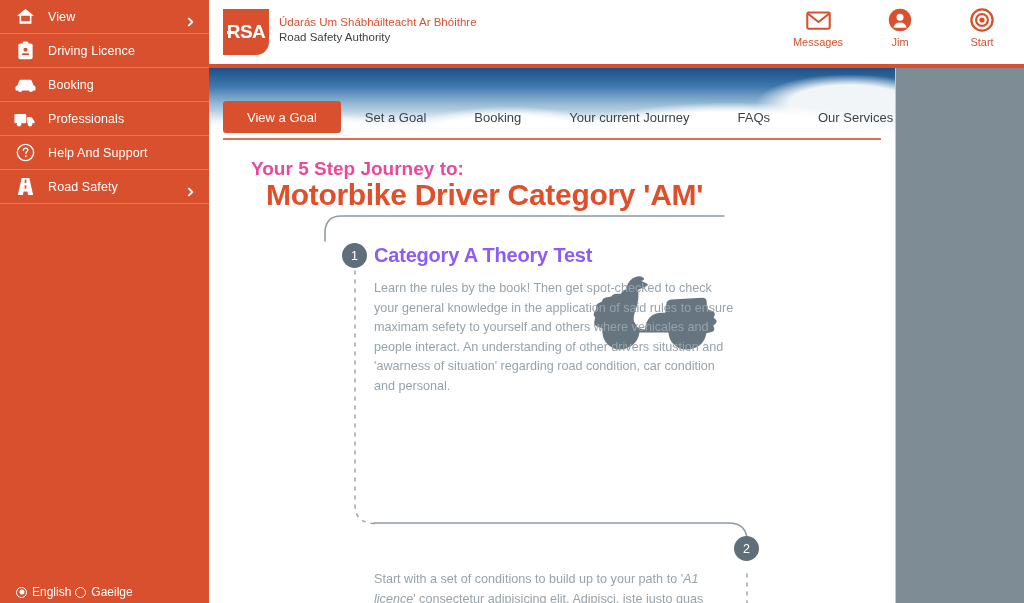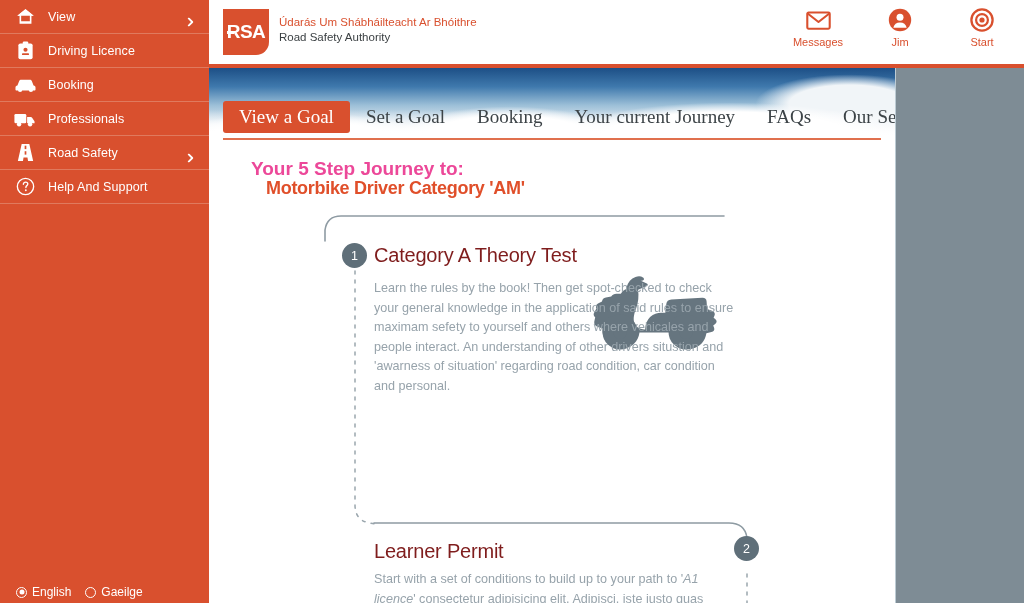--- a/index.html
+++ b/index.html
@@ -47,21 +47,21 @@
   .chev {
     position: absolute; right: 14px; top: 50%;
     transform: translateY(-50%);
     width: 9px; height: 9px;
   }
   .lang-bar {
     position: absolute; left: 0; bottom: 0;
     width: 209px; height: 22px;
     display: flex; align-items: center;
     padding-left: 16px;
-    gap: 14px;
+    gap: 4px;
   }
   .lang-opt { display: flex; align-items: center; gap: 5px; cursor: pointer; }
   .radio {
     width: 11px; height: 11px; border-radius: 50%;
     border: 1.6px solid #ffffff;
     position: relative; flex: 0 0 11px;
   }
   .radio.on::after {
     content: ""; position: absolute;
     left: 50%; top: 50%; transform: translate(-50%,-50%);
@@ -142,67 +142,66 @@
   }
 
   .tabs {
     position: absolute; left: 0; top: 26px;
     width: 686px; height: 46px;
     display: flex; align-items: center;
     padding-left: 14px;
     z-index: 3;
   }
   .tab {
-    font-size: 19px;
+    font-size: 13px;
     color: #3c4347;
-    padding: 0 16px;
+    padding: 0 24px;
     height: 30px;
     display: flex; align-items: center;
     cursor: pointer;
     white-space: nowrap;
-    font-family: Liberation Serif, serif;
   }
   .tab.active {
     background: #d9502e;
     color: #ffffff;
     border-radius: 3px;
     font-weight: normal;
     height: 32px;
   }
   .tab-underline {
     position: absolute; left: 14px; top: 70px;
     width: 658px; height: 1.5px;
     background: #e0704e;
     z-index: 4;
   }
   .eyebrow {
     position: absolute; left: 42px; top: 90px;
     font-size: 19px; font-weight: bold; color: #ec4899;
   }
   .goal-title {
     position: absolute; left: 57px; top: 110px;
-    font-size: 18px; font-weight: bold; color: #e04f2a;
+    font-size: 30px; font-weight: bold; color: #e04f2a;
     letter-spacing: -.3px;
   }
 
   .step-line-svg { position: absolute; left: 0; top: 0; pointer-events: none; }
 
   .step-circle {
     position: absolute;
     width: 25px; height: 25px; border-radius: 50%;
     background: #5f6f79;
     color: #ffffff;
     font-size: 12.5px;
     display: flex; align-items: center; justify-content: center;
     z-index: 5;
   }
 
   .step-head {
     position: absolute;
-    font-size: 20px; font-weight: normal; color: #7f1d1d;
+    font-size: 20px; font-weight: bold; color: #8b5cf6;
     letter-spacing: -.2px;
   }
   .step-body {
     position: absolute;
     font-size: 12.6px; line-height: 19.5px;
     color: #97a3ab;
   }
   .step-body p { margin: 0 0 18px 0; }
   .step-body .em { font-style: italic; }
 
@@ -275,43 +274,43 @@
             <path d="M15.5 6.5h4.3c.6 0 1.1.3 1.4.8l2.8 4.1c.2.3.3.6.3 1v1.6h-8.8z"></path>
             <circle cx="6" cy="15.2" r="2.6"></circle>
             <circle cx="19" cy="15.2" r="2.6"></circle>
           </svg>
       </span>
       <span class="nav-label">Professionals</span>
     </div>
 
     <div class="nav-item">
       <span class="nav-ico">
+        <svg width="19" height="19" viewBox="0 0 24 24" fill="none">
+            <circle cx="12" cy="12" r="10.3" stroke="#fff" stroke-width="1.7"></circle>
+            <path d="M9.3 9.1c0-1.6 1.3-2.7 2.8-2.7 1.6 0 2.8 1 2.8 2.5 0 1.9-2.4 2.1-2.4 3.9v.6" stroke="#fff" stroke-width="1.7" stroke-linecap="round"></path>
+            <circle cx="12.4" cy="16.7" r="1.15" fill="#fff"></circle>
+          </svg>
+      </span>
+      <span class="nav-label">Help And Support</span>
+    </div>
+
+    <div class="nav-item">
+      <span class="nav-ico">
         <svg width="17" height="19" viewBox="0 0 20 22" fill="#fff">
             <path d="M5.5 1h9L19 21h-6l-.7-4h-4.6L7 21H1L5.5 1z"></path>
             <rect x="9" y="3" width="2" height="4" fill="#d9502e"></rect>
             <rect x="9" y="9.5" width="2" height="4" fill="#d9502e"></rect>
           </svg>
       </span>
       <span class="nav-label">Road Safety</span>
       <span class="chev">
         <svg width="9" height="9" viewBox="0 0 10 10" fill="none" stroke="#fff" stroke-width="2" stroke-linecap="round" stroke-linejoin="round">
             <polyline points="3,1 7,5 3,9"></polyline>
           </svg>
       </span>
-    </div>
-
-    <div class="nav-item">
-      <span class="nav-ico">
-        <svg width="19" height="19" viewBox="0 0 24 24" fill="none">
-            <circle cx="12" cy="12" r="10.3" stroke="#fff" stroke-width="1.7"></circle>
-            <path d="M9.3 9.1c0-1.6 1.3-2.7 2.8-2.7 1.6 0 2.8 1 2.8 2.5 0 1.9-2.4 2.1-2.4 3.9v.6" stroke="#fff" stroke-width="1.7" stroke-linecap="round"></path>
-            <circle cx="12.4" cy="16.7" r="1.15" fill="#fff"></circle>
-          </svg>
-      </span>
-      <span class="nav-label">Help And Support</span>
     </div>
 
     <div class="lang-bar">
       <div class="lang-opt">
         <span class="radio on"></span>
         <span class="lang-txt">English</span>
       </div>
       <div class="lang-opt">
         <span class="radio"></span>
         <span class="lang-txt">Gaeilge</span>
@@ -401,21 +400,20 @@
         <circle cx="29" cy="62" r="7" fill="#66757f"></circle>
         <circle cx="95" cy="62" r="7" fill="#66757f"></circle>
       </svg>
     </div>
 
     <div class="step-body" style="left:165px; top:211px; width:360px;">
       <p>Learn the rules by the book! Then get spot-checked to check your general knowledge in the application of said rules to ensure maximam sefety to yourself and others where vehicales and people interact. An understanding of other drivers situstion and 'awarness of situation' regarding road condition, car condition and personal.</p>
     </div>
 
     <div class="step-circle" style="left:525px; top:468px;">2</div>
-    <div class="step-head" style="left:165px; top:472px;">Learner Permit</div>
 
     <div class="step-body" style="left:165px; top:502px; width:365px;">
       <p><span>Start with a set of conditions to build up to your path to '</span><span class="em">A1 licence</span><span>' consectetur adipisicing elit. Adipisci, iste iusto quas eligendi corporis id</span></p>
     </div>
 
   </main>
 
   <div class="panel-shadow"></div>
   <div class="gutter"></div>
 

